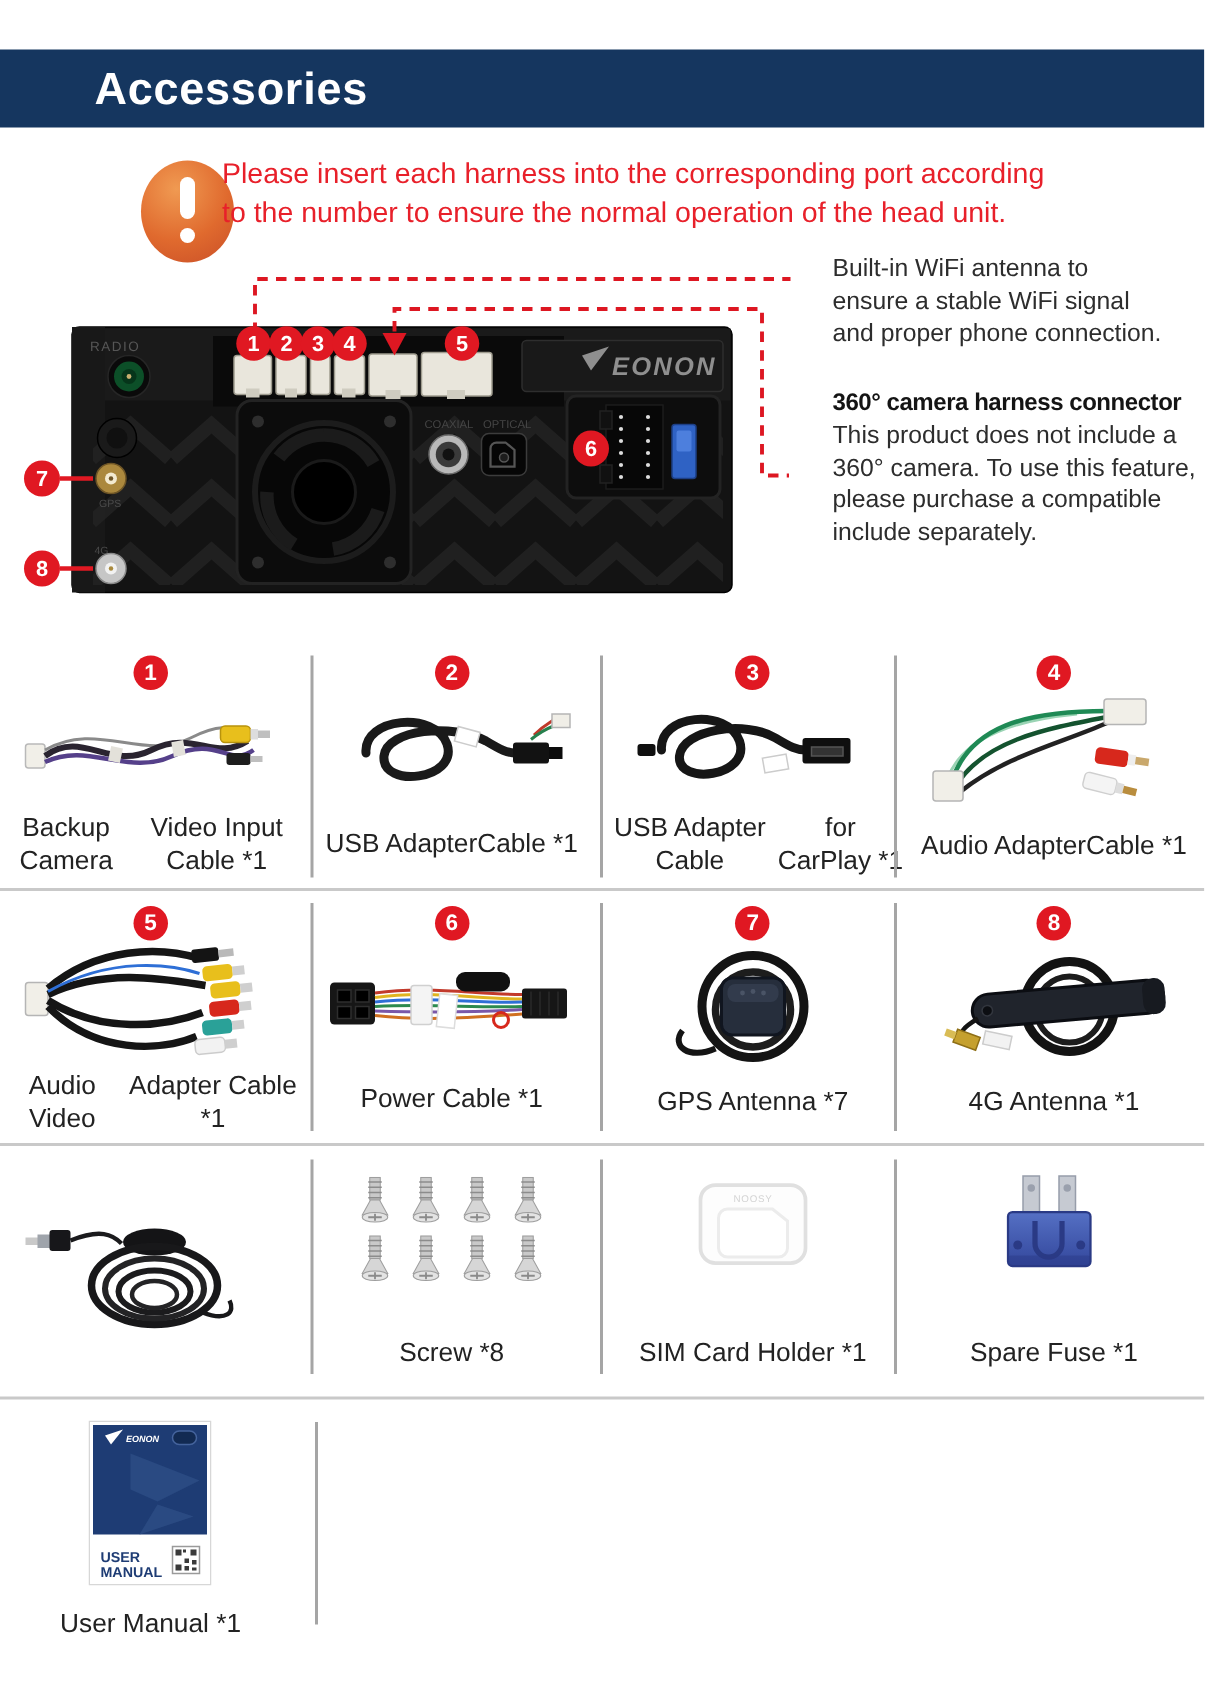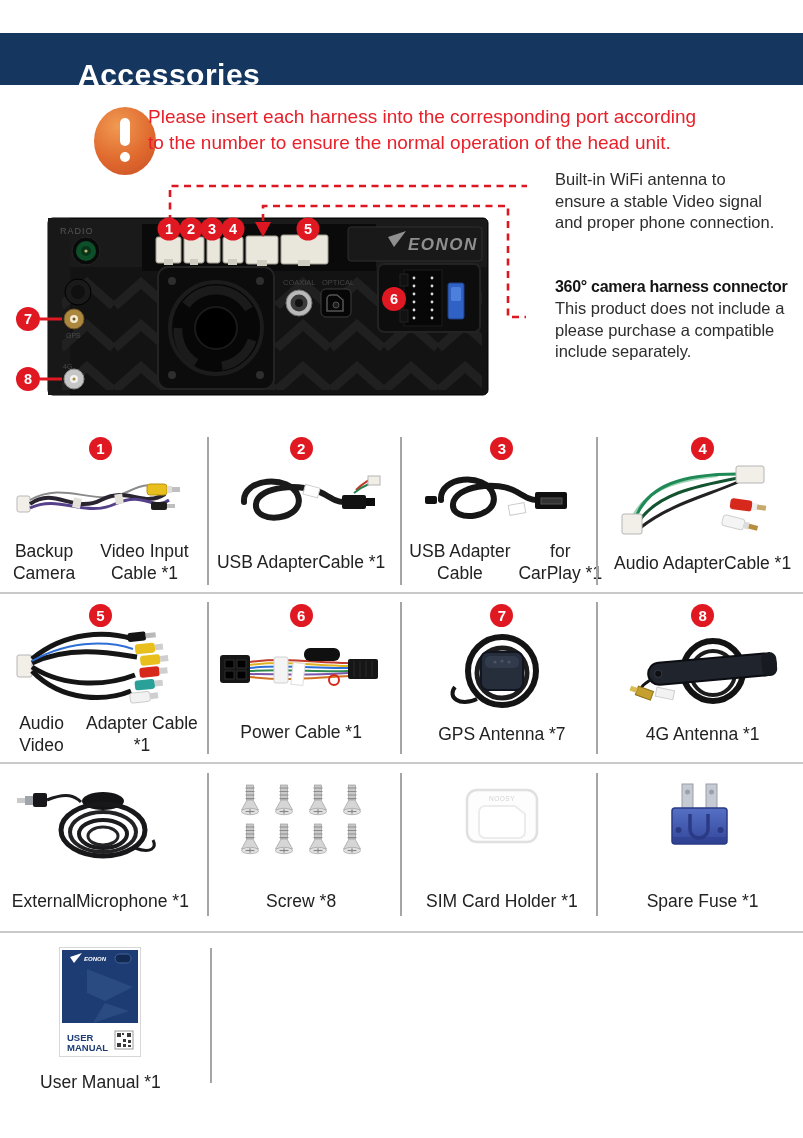--- a/index.html
+++ b/index.html
@@ -1,31 +1,31 @@
 <!DOCTYPE html>
 <html><head>
 <meta charset="utf-8">
 <style>
   html,body{margin:0;padding:0;background:#fff;}
   #page{position:relative;width:803px;height:1138px;background:#fff;overflow:hidden;
         font-family:"Liberation Sans",sans-serif;}
   
   .hdr{position:absolute;left:0;top:33px;width:803px;height:52px;background:#15365f;}
-  .hdr h1{margin:16px;padding:0 0 0 62px;line-height:52px;color:#fff;font-size:30px;font-weight:bold;letter-spacing:.5px;}
+  .hdr h1{margin:1px;padding:0 0 0 62px;line-height:52px;color:#fff;font-size:30px;font-weight:bold;letter-spacing:.5px;}
   
   .warn-ic{position:absolute;left:94px;top:107px;width:62px;height:68px;border-radius:50%;
     background:radial-gradient(circle at 38% 28%,#f09a52 0%,#e06a2e 55%,#c94e27 100%);}
   .warn-ic .bar{position:absolute;left:26px;top:11px;width:10px;height:28px;background:#fff;border-radius:5px;}
   .warn-ic .dot{position:absolute;left:26px;top:45px;width:10px;height:10px;background:#fff;border-radius:50%;}
   .warn-tx{position:absolute;left:148px;top:104px;width:630px;color:#e8202a;font-size:19px;line-height:26px;}
   
   .devsvg{position:absolute;left:0;top:175px;}
   .note{position:absolute;color:#2d2d2d;font-size:16.5px;line-height:21.5px;margin-left:24px;}
   .note.wifi{left:531px;top:169px;}
-  .note.cam{left:531px;top:276px;}
+  .note.cam{left:531px;top:258px;}
   .note .ttl{font-weight:bold;color:#141414;font-size:16px;letter-spacing:-0.3px;line-height:22px;}
   
   .acc-row{position:absolute;left:0;width:803px;display:flex;}
   .acc-row.b{border-bottom:2px solid #c9c9c9;}
   .cell{width:200.75px;display:flex;flex-direction:column;align-items:center;box-sizing:border-box;}
   .badge{display:block;width:23px;height:23px;margin-top:12px;border-radius:50%;background:#e01822;
     color:#fff;font-size:15px;font-weight:bold;line-height:23px;text-align:center;flex:0 0 auto;}
   .fig{margin:auto;display:flex;align-items:center;justify-content:center;}
   .fig svg{display:block;}
   .label{height:46px;margin-bottom:7px;display:flex;justify-content:flex-end;
@@ -213,26 +213,27 @@
         </g>
       <g>
           <circle cx="28" cy="379" r="12" fill="#e01822"></circle>
           <text x="28" y="384">8</text>
         </g>
     </g>
   </svg>
 
   <div class="note wifi">
     <div>Built-in WiFi antenna to</div>
-    <div>ensure a stable Video signal</div>
+    <div>ensure a stable WiFi signal</div>
     <div>and proper phone connection.</div>
   </div>
   <div class="note cam">
     <div class="ttl">360° camera harness connector</div>
     <div>This product does not include a</div>
+    <div>360° camera. To use this feature,</div>
     <div>please purchase a compatible</div>
     <div>include separately.</div>
   </div>
 
   <div class="acc-row b" style="top:425px;height:167px;">
 
     <div class="cell">
       <span class="badge">1</span>
       <div class="fig">
         <svg width="170" height="72" viewBox="0 0 170 72">
@@ -447,24 +448,20 @@
           <rect x="10" y="22" width="9" height="9" fill="#9fa4ab"></rect>
           <rect x="18" y="19" width="14" height="14" rx="2" fill="#17171a"></rect>
           <path d="M32 26 C52 18,60 22,66 28" stroke="#1b1b1d" stroke-width="3" fill="none"></path>
           <ellipse cx="88" cy="27" rx="21" ry="9" fill="#141416"></ellipse>
           <ellipse cx="88" cy="56" rx="42" ry="26" stroke="#18181a" stroke-width="5" fill="none"></ellipse>
           <ellipse cx="88" cy="58" rx="33" ry="20" stroke="#232325" stroke-width="4" fill="none"></ellipse>
           <ellipse cx="88" cy="60" rx="24" ry="14" stroke="#1b1b1d" stroke-width="4" fill="none"></ellipse>
           <ellipse cx="88" cy="62" rx="15" ry="9" stroke="#242426" stroke-width="3" fill="none"></ellipse>
           <path d="M120 74 C136 80,142 74,138 66" stroke="#18181a" stroke-width="3" fill="none"></path>
         </svg>
-      </div>
-      <div class="label">
-        <span>External</span>
-          <span>Microphone *1</span>
       </div>
     </div>
 
     <div class="cell">
       <div class="fig">
         <svg width="170" height="78" viewBox="0 0 170 78">
           <defs>
             <g id="screw">
               <rect x="6.5" y="1" width="7" height="15" fill="#c9c9c9" stroke="#9e9e9e" stroke-width="0.7"></rect>
               <g stroke="#8c8c8c" stroke-width="1">

